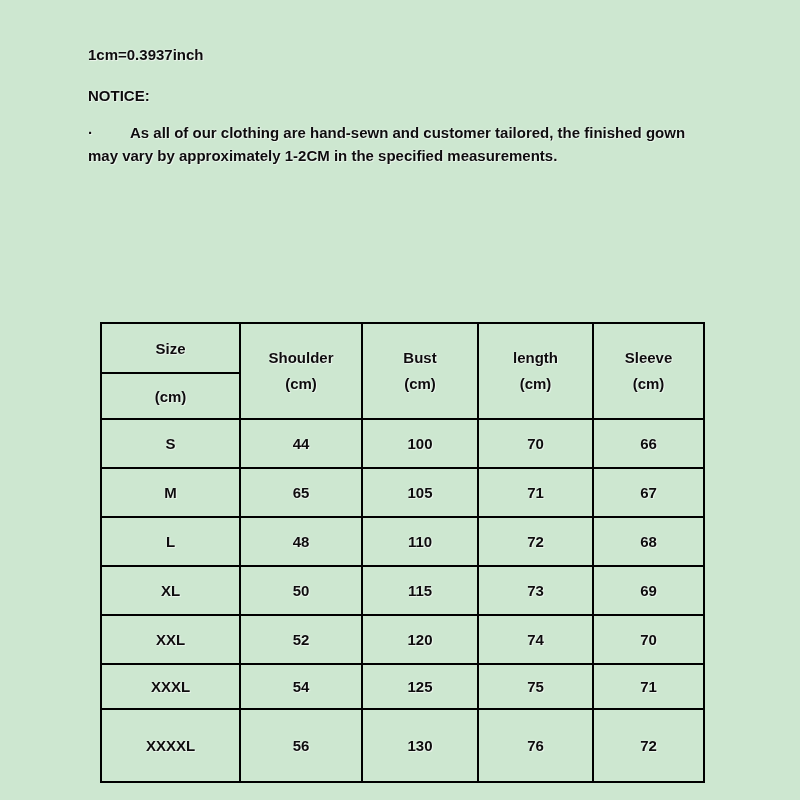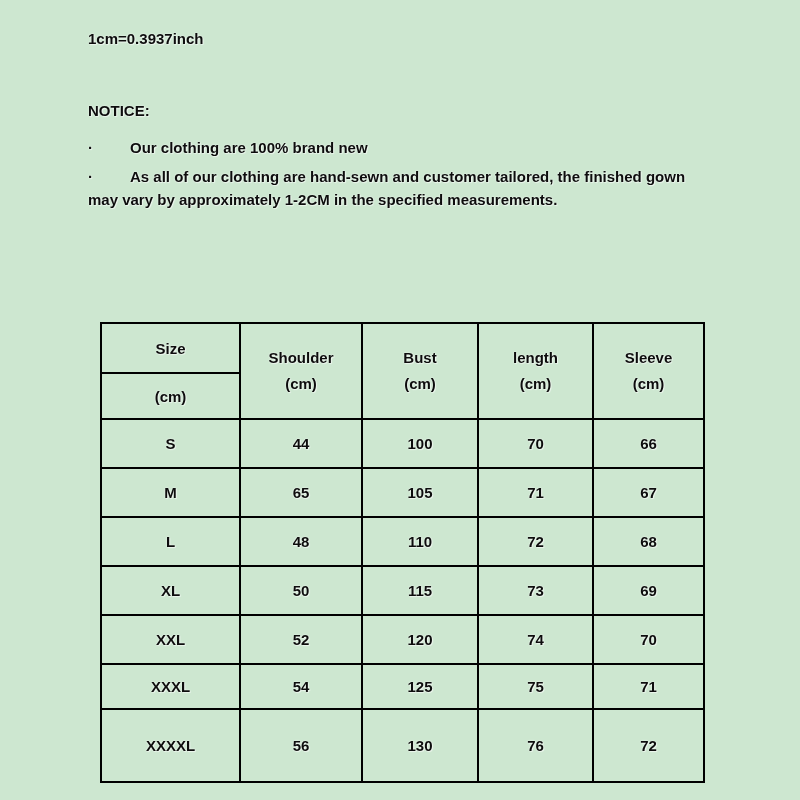--- a/index.html
+++ b/index.html
@@ -15,27 +15,27 @@
     color: #0d0d0d;
     position: relative;
     overflow: hidden;
   }
   .halo {
     text-shadow: 0 0 2px rgba(255,255,255,0.85), 1px 1px 1px rgba(255,255,255,0.55);
   }
   .conversion-note {
     position: absolute;
     left: 88px;
-    top: 30px;
+    top: 46px;
     font-size: 15px;
   }
   .notice-block {
     position: absolute;
     left: 88px;
-    top: 99px;
+    top: 84px;
     width: 628px;
     font-size: 15px;
     line-height: 23px;
   }
   .notice-title {
     margin: 0 0 14px 0;
     font-size: 15px;
   }
   .notice-item {
     margin: 0 0 6px 0;
@@ -83,21 +83,20 @@
   tr.body-row-taller { height: 73px; }
 </style>
 </head>
 <body style="background: rgb(205, 231, 208);">
 
 <div class="conversion-note halo">1cm=0.3937inch</div>
 
 <div class="notice-block">
   <p class="notice-title halo">NOTICE:</p>
 
-  <p class="notice-item halo"><span class="bullet">·</span><span>Our clothing are 100% brand new</span></p>
 
 
   <p class="notice-item halo"><span class="bullet">·</span><span>As all of our clothing are hand-sewn and customer tailored, the finished gown may vary by approximately 1-2CM in the specified measurements.</span></p>
 
 </div>
 
 <div class="size-table-wrap">
   <table class="size-table">
     <colgroup>
       <col class="c-size">

